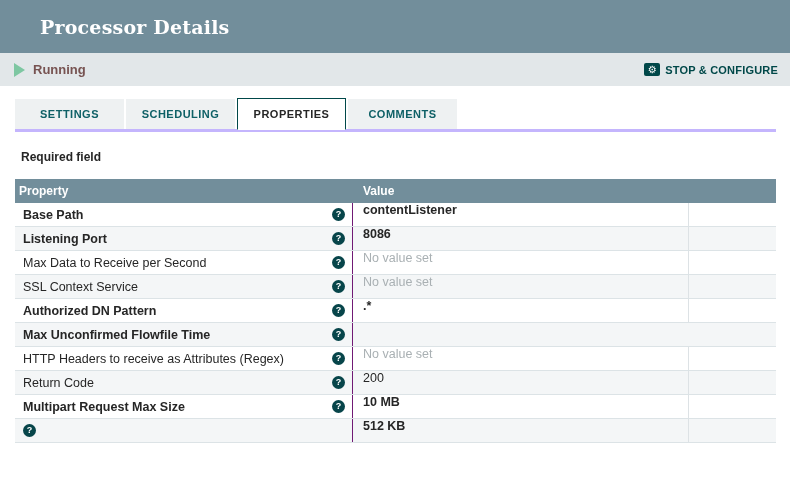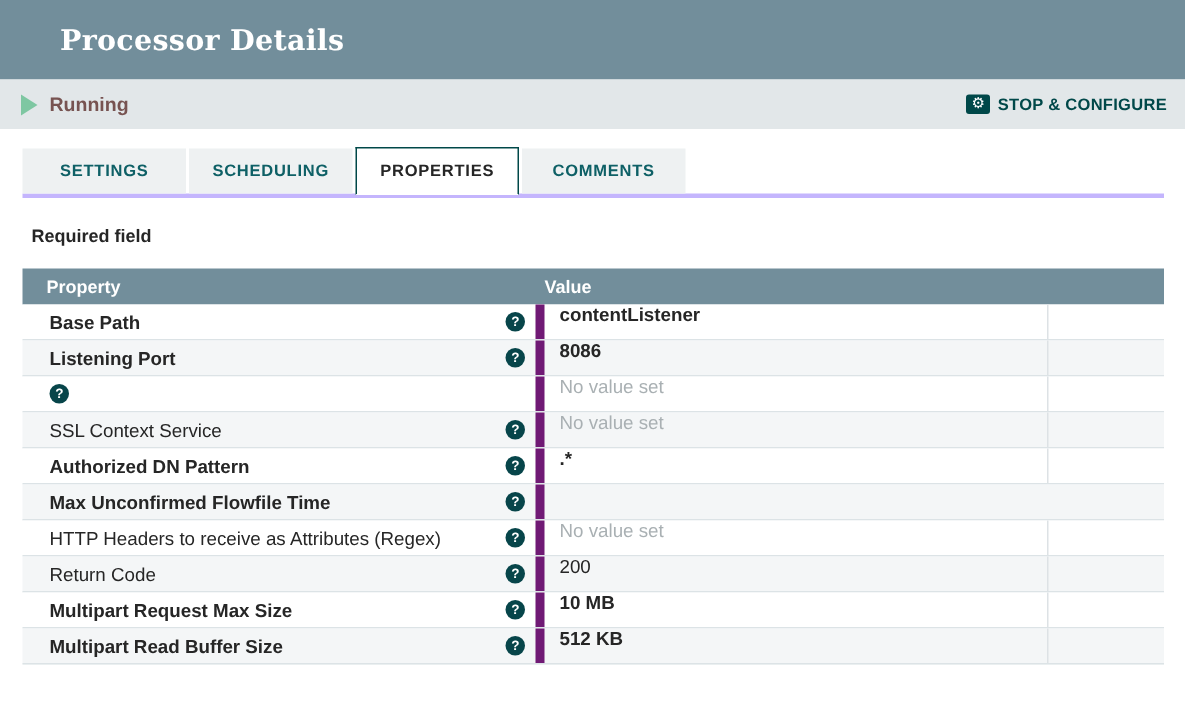--- a/index.html
+++ b/index.html
@@ -34,29 +34,29 @@
     margin-right:2px; cursor:pointer; }
   .tab.active { background:#fff; border:1px solid #004849; border-bottom:1px solid #fff;
     color:#262626; height:32px; margin-bottom:-1px; line-height:31px; position:relative; z-index:1; }
 
   .required-note { margin:18px 0 0 6px; font-weight:bold; font-size:12px; color:#262626; }
 
   
   .prop-table { margin-top:15px; width:761px; font-size:12.5px; }
   .t-header { display:flex; height:24px; background:#728e9b; color:#fff;
     font-weight:bold; font-size:12px; align-items:center; }
-  .col-prop { width:338px; padding-left:16px; }
+  .col-prop { width:338px; padding-left:4px; }
   .col-val  { width:336px; padding-left:10px; }
   .col-actions { flex:1; }
 
   .prop-row { display:flex; height:24px; align-items:stretch;
     border-bottom:1px solid #dce3e6; background:#fff; }
   .prop-row.alt { background:#f4f6f7; }
   .cell-prop { width:338px; padding-left:8px; display:flex; align-items:center;
-    justify-content:space-between; border-right:6px solid #701a75;margin-left:10px; }
+    justify-content:space-between; border-right:1px solid #701a75; }
   .cell-val { width:336px; padding-left:10px; display:flex; align-items:flex-start;
     border-right:1px solid #dde2e5; }
   .cell-actions { flex:1; }
   .prop-label { color:#262626; }
   .required .prop-label { font-weight:bold; }
   .help-icon { width:13px; height:13px; border-radius:50%; background:#07454a;
     color:#fff; font-size:9px; font-weight:bold; line-height:13px; text-align:center;
     margin-right:7px; flex:none; cursor:default; }
   .val-text { color:#262626; }
   .required .val-text { font-weight:bold; }
@@ -112,20 +112,21 @@
             <span class="prop-label">Listening Port</span>
             <span class="help-icon">?</span>
           </div>
           <div class="cell-val">
             <span class="val-text">8086</span>
           </div>
           <div class="cell-actions"></div>
         </div>
         <div class="prop-row">
           <div class="cell-prop">
+            <span class="prop-label">Max Data to Receive per Second</span>
             <span class="help-icon">?</span>
           </div>
           <div class="cell-val">
             <span class="no-value">No value set</span>
           </div>
           <div class="cell-actions"></div>
         </div>
         <div class="prop-row alt">
           <div class="cell-prop">
             <span class="prop-label">SSL Context Service</span>
@@ -178,21 +179,20 @@
             <span class="prop-label">Multipart Request Max Size</span>
             <span class="help-icon">?</span>
           </div>
           <div class="cell-val">
             <span class="val-text">10 MB</span>
           </div>
           <div class="cell-actions"></div>
         </div>
         <div class="prop-row alt required">
           <div class="cell-prop">
-            <span class="prop-label">Multipart Read Buffer Size</span>
             <span class="help-icon">?</span>
           </div>
           <div class="cell-val">
             <span class="val-text">512 KB</span>
           </div>
           <div class="cell-actions"></div>
         </div>
       </div>
   </div>
 </div>

